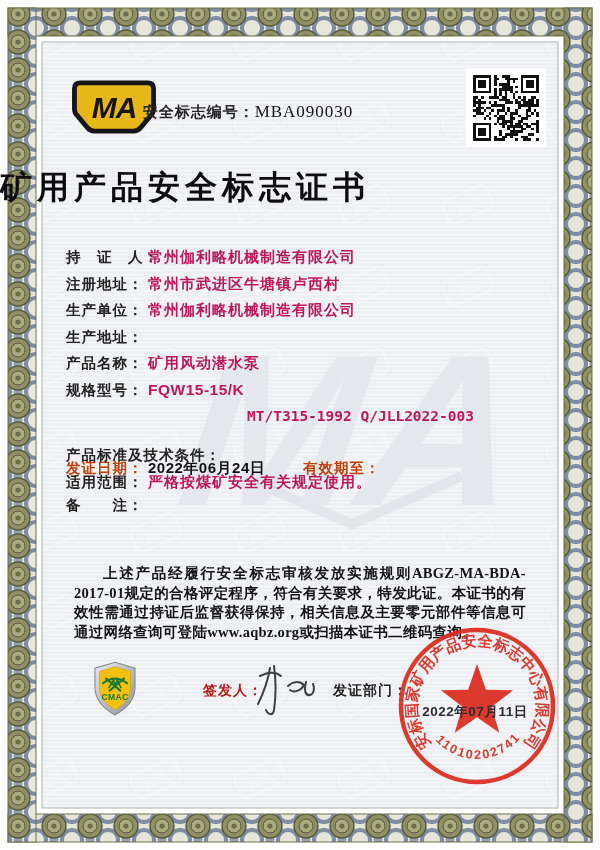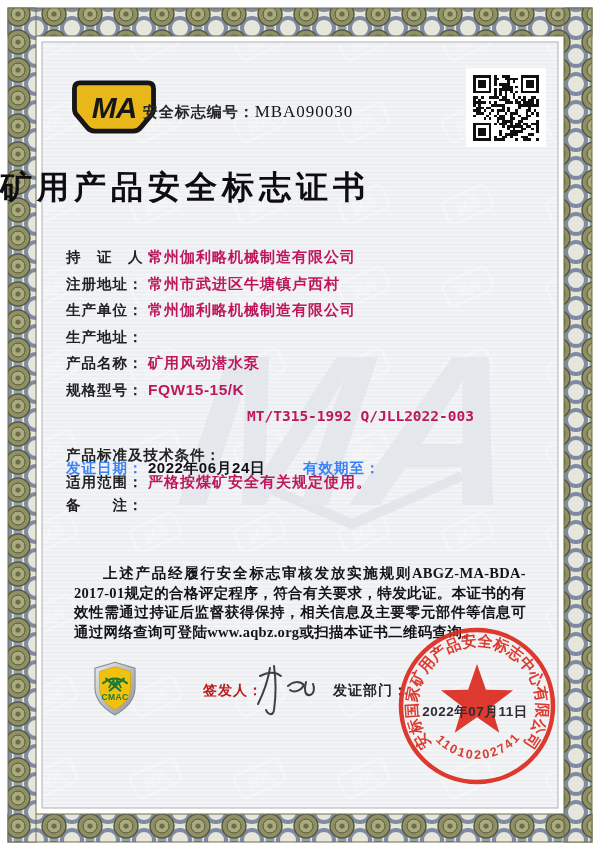--- a/index.html
+++ b/index.html
@@ -27,21 +27,21 @@
   .flabel{flex:none;width:82px;font-size:14.5px;font-weight:bold;letter-spacing:1px;
           color:#222;white-space:pre;}
   .frow.wide .flabel{width:auto;margin-right:26px;margin-top:39px;}
   .fvalue{font-size:15px;font-weight:bold;color:#be185d;
           font-family:"Liberation Serif","DejaVu Serif",serif;letter-spacing:1px;}
   .fvalue.model{font-family:"Liberation Sans",sans-serif;font-size:15.5px;letter-spacing:.5px;text-align:right;}
   .fvalue.std{font-family:"DejaVu Sans Mono",monospace;font-weight:600;font-size:14.5px;letter-spacing:0;}
   .fvalue.scope{font-weight:600;}
 
   .dates{left:66px;top:455px;width:480px;display:flex;line-height:26px;}
-  .dates .flabel2{flex:none;font-size:14.5px;font-weight:bold;letter-spacing:1px;color:#3b82f6;}
+  .dates .flabel2{flex:none;font-size:14.5px;font-weight:bold;letter-spacing:1px;color:#c2410c;}
   .dates .dv{flex:none;font-size:15px;font-weight:bold;color:#101014;letter-spacing:.5px;}
   .dates .w1{width:82px}.dates .dv1{width:155px}.dates .w2{width:87px}
   .remark{left:66px;top:496px;font-size:14.5px;font-weight:bold;letter-spacing:1px;color:#222;white-space:pre;text-align:right;}
 
   
   .statement{left:74px;top:564px;width:452px;font-size:14.5px;font-weight:bold;line-height:19.5px;
              text-align:justify;color:#141418;font-family:"Liberation Serif","DejaVu Serif",serif;
              letter-spacing:.3px;}
   .statement p{margin:0;text-indent:2em;}
 

